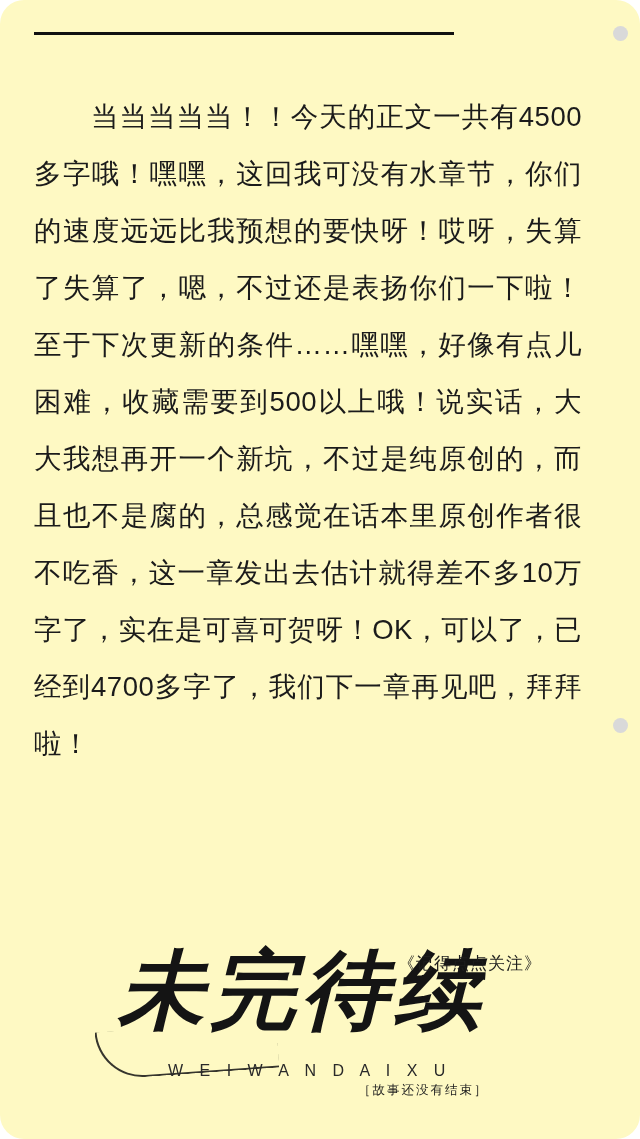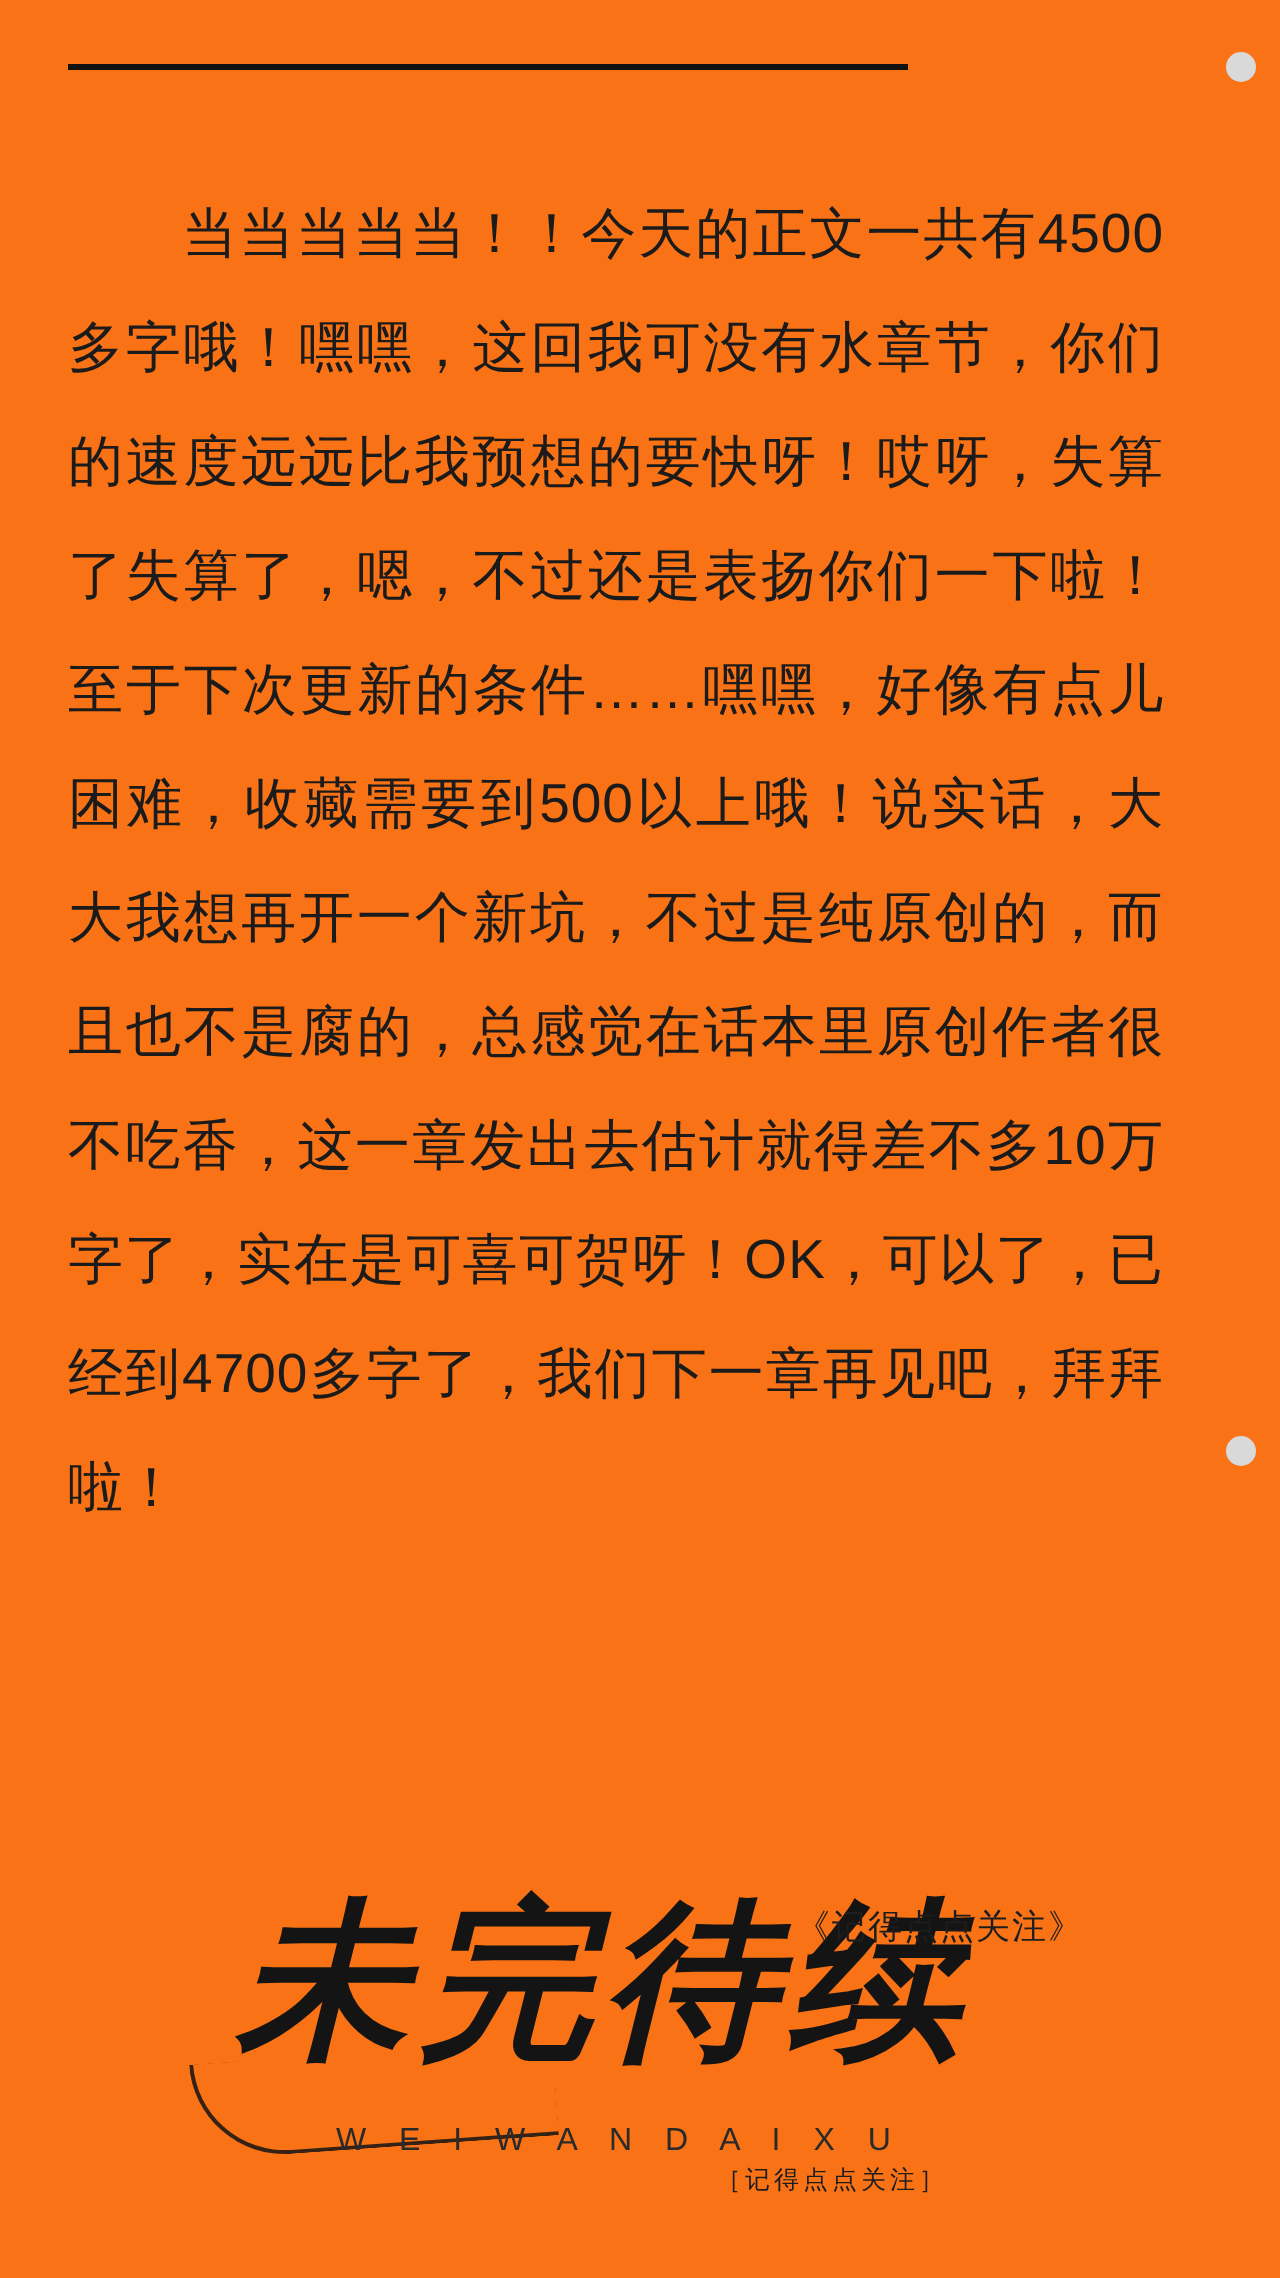--- a/index.html
+++ b/index.html
@@ -13,21 +13,22 @@
     position: relative;
     overflow: hidden;
     font-family: "Liberation Sans", "DejaVu Sans", sans-serif;
     color: #1a1a1a;
   }
 
   .page {
     position: relative;
     width: 640px;
     height: 1139px;
-    background: #f97316;
+    background: #fef9c3;
+    border-radius: 24px;
   }
 
   
   .top-rule {
     position: absolute;
     left: 34px;
     top: 32px;
     width: 420px;
     height: 3px;
     background: #111111;
@@ -136,16 +137,16 @@
   <div class="dot dot-top"></div>
   <div class="dot dot-mid"></div>
 
   <div class="body-text">　　当当当当当！！今天的正文一共有4500多字哦！嘿嘿，这回我可没有水章节，你们的速度远远比我预想的要快呀！哎呀，失算了失算了，嗯，不过还是表扬你们一下啦！至于下次更新的条件……嘿嘿，好像有点儿困难，收藏需要到500以上哦！说实话，大大我想再开一个新坑，不过是纯原创的，而且也不是腐的，总感觉在话本里原创作者很不吃香，这一章发出去估计就得差不多10万字了，实在是可喜可贺呀！OK，可以了，已经到4700多字了，我们下一章再见吧，拜拜啦！</div>
 
   <div class="art-block">
     <div class="art-swoosh"></div>
     <div class="art-main">未完待续</div>
     <div class="art-note">《记得点点关注》</div>
     <div class="art-pinyin">W E I W A N D A I X U</div>
-    <div class="art-sub">［记得点点关注］</div>
+    <div class="art-sub">［故事还没有结束］</div>
   </div>
 
 </div>
 
 </body></html>

